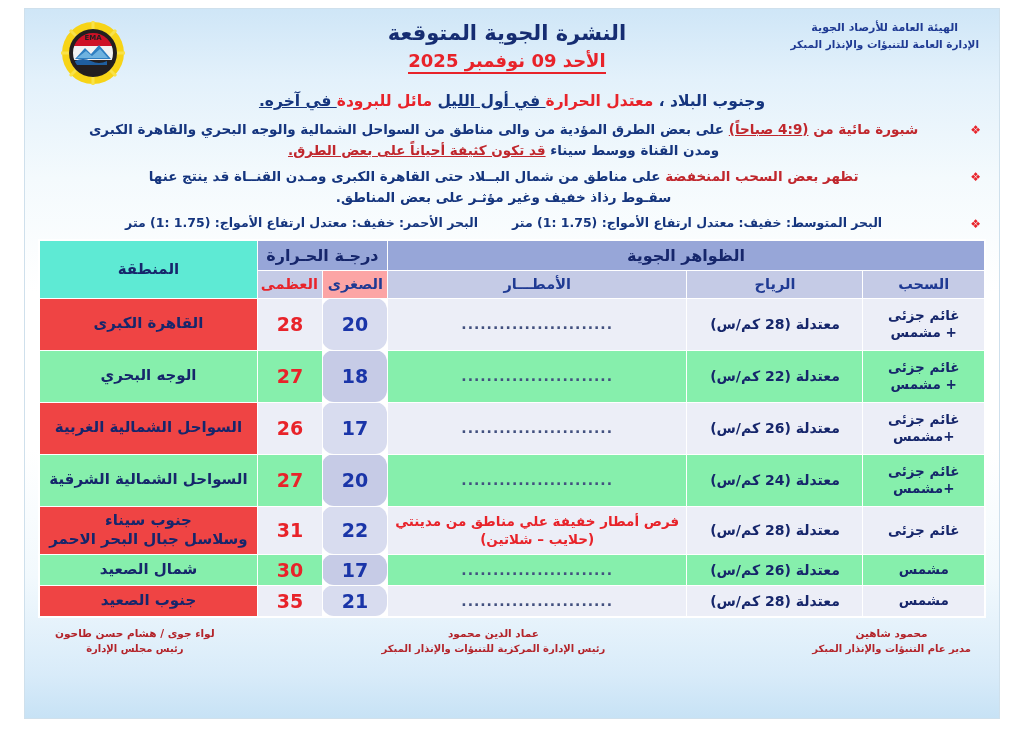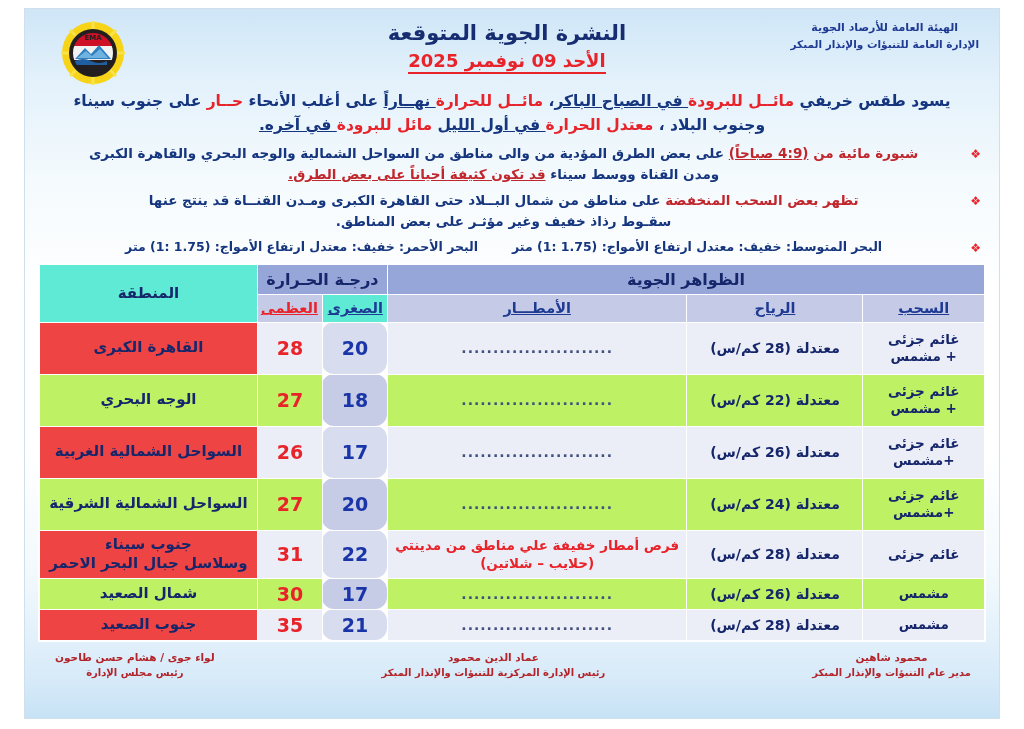--- a/index.html
+++ b/index.html
@@ -176,35 +176,34 @@
   thead tr.group-row th.region-head {
     background: #5eead4;
     font-size: 15px;
   }
   thead tr.sub-row th {
     background: #c5cbe6;
     color: #1f3a93;
     font-size: 14.5px;
     height: 28px;
     padding: 2px 4px;
-    text-decoration: underline;
   }
   thead tr.sub-row th.sub-max {
     background: #c5cbe6;
     color: #e8232a;
   }
   thead tr.sub-row th.sub-min {
-    background: #5eead4;
+    background: #fca5a5;
     color: #1f3a93;
     padding-left: 27px;
   }
 
   tbody td { font-size: 14.5px; color: #16266b; padding: 4px 6px; }
   tbody tr.odd  td { background: #eceef7; }
-  tbody tr.even td { background: #bef264; }
+  tbody tr.even td { background: #86efac; }
   tbody tr.odd  td.region { background: #ef4444; }
 
   td.region { font-size: 15px; line-height: 1.3; }
   td.temp-max { color: #e8232a; font-size: 19px; }
   td.temp-min { color: #1a35a8; font-size: 19px; border-radius: 12px; }
   tbody tr.odd td.temp-min { background: #d8dcef; }
   tbody tr.even td.temp-min { background: #c6cbe6; }
   tbody tr.odd td.temp-max { background: #eceef7; }
   td.rain { font-size: 14px; letter-spacing: 1px; color: #42507f; }
   td.rain.rain-alert { color: #e8232a; font-size: 13.5px; letter-spacing: 0; line-height: 1.35; }
@@ -280,23 +279,20 @@
               <path d="M28 40 q8 -4 16 0 q8 4 16 0 l0 4 l-32 0 Z" fill="#1f5fa0"></path>
             </g>
             <circle cx="46" cy="32" r="21" fill="none" stroke="#231f20" stroke-width="2"></circle>
             <text x="46" y="19" text-anchor="middle" font-family="DejaVu Sans, sans-serif" font-size="7" font-weight="bold" fill="#231f20">EMA</text>
           </g>
         </svg>
       </div>
     </div>
 
     <div class="summary">
-      <div>
-        <span>يسود طقس خريفي </span><span class="hot">مائــل للبرودة</span><span class="u"> في الصباح الباكر</span><span>، </span><span class="hot">مائــل للحرارة</span><span class="u"> نهــاراً</span><span> على أغلب الأنحاء </span><span class="hot">حــار</span><span> على جنوب سيناء</span>
-      </div>
       <div>
         <span>وجنوب البلاد ، </span><span class="hot">معتدل الحرارة</span><span class="u"> في أول الليل</span><span class="hot"> مائل للبرودة</span><span class="u"> في آخره.</span>
       </div>
     </div>
 
     <div class="bullets">
 
       <div class="bullet-row">
         <span class="bullet-mark">❖</span>
         <div class="bullet-text">

